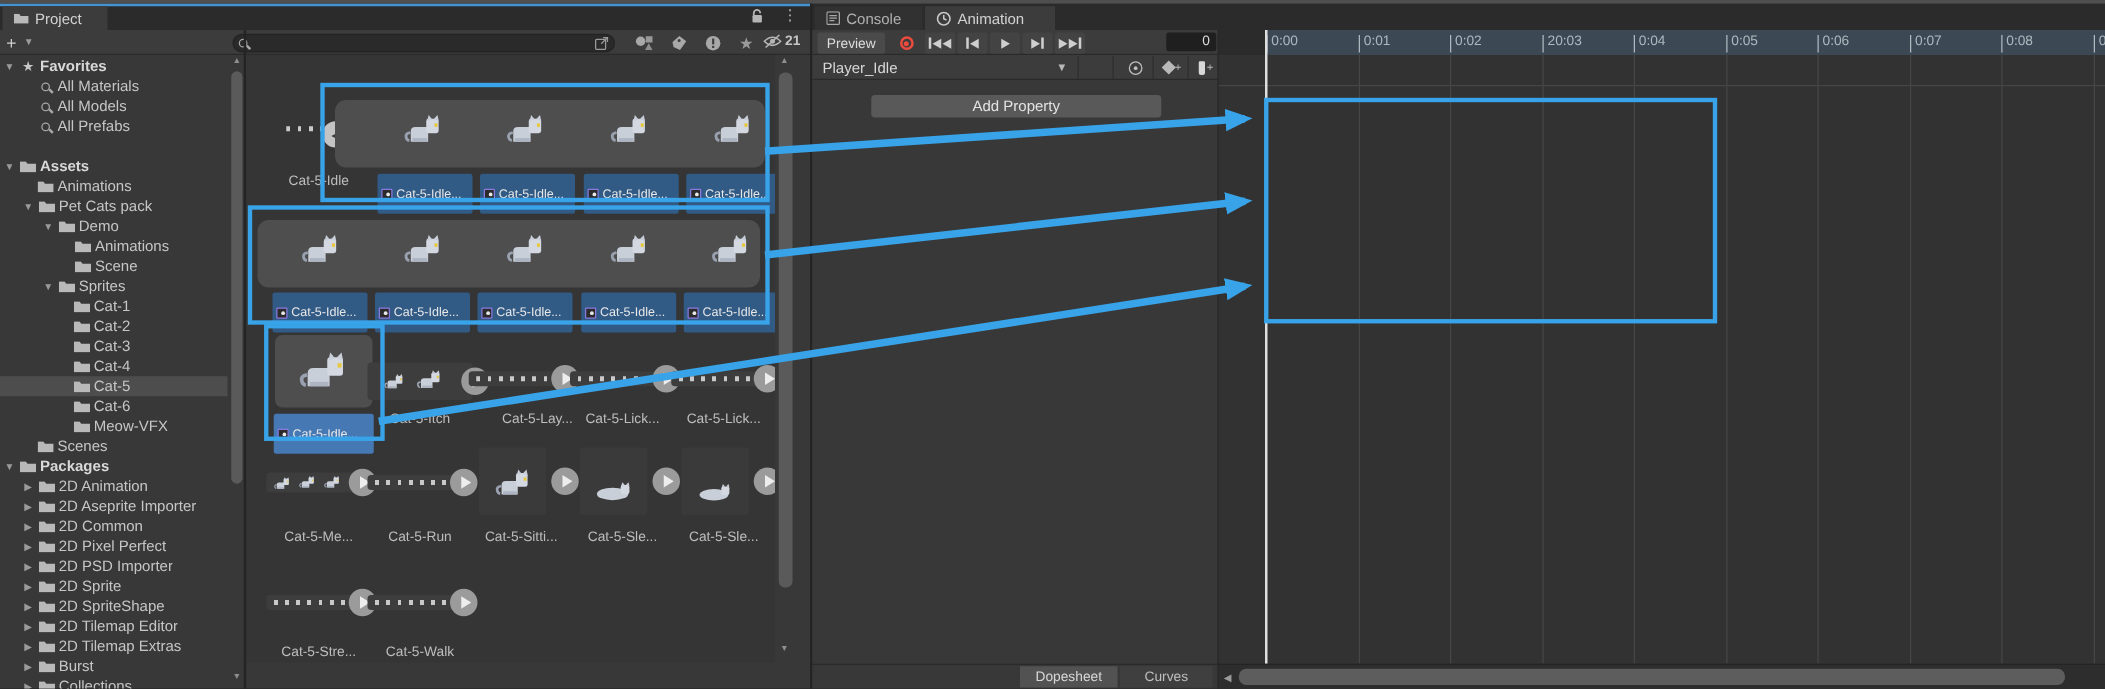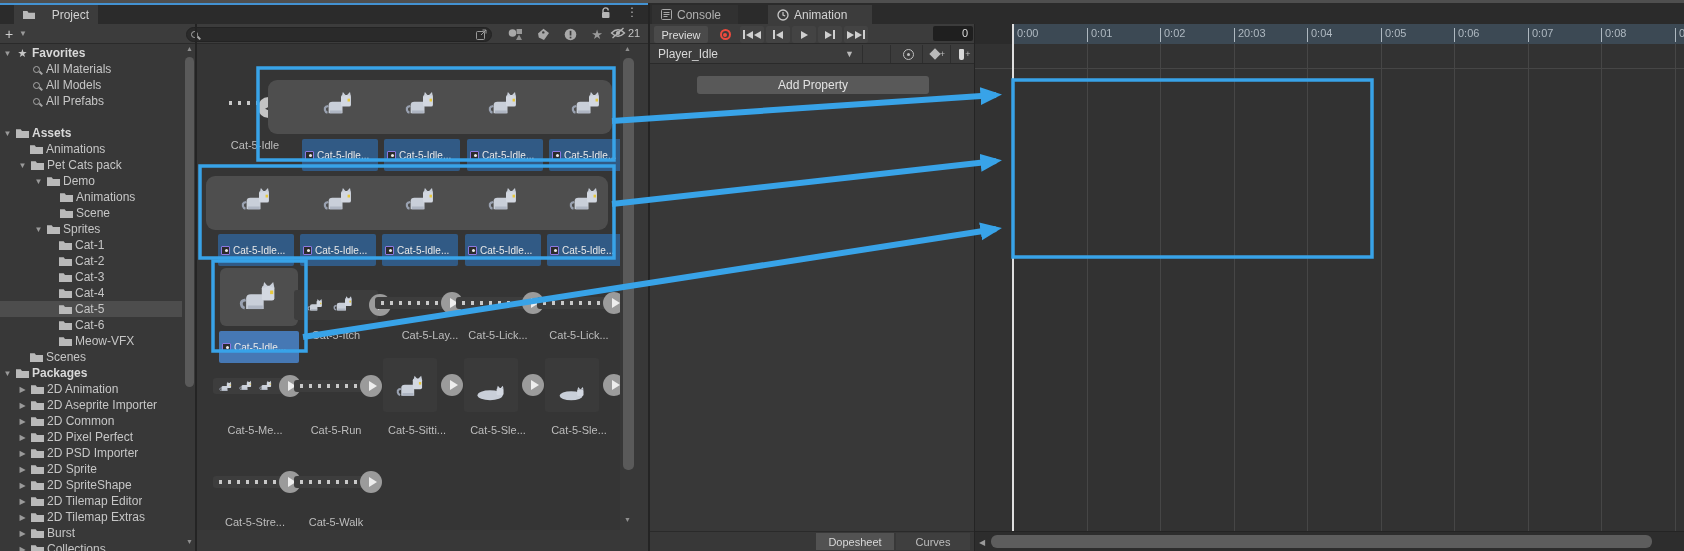--- a/index.html
+++ b/index.html
@@ -8,35 +8,35 @@
   #app { position:relative; width:1684px; height:551px; background:#383838; overflow:hidden; color:#c8c8c8; font-size:12px; }
   .abs { position:absolute; }
 
   
   .topstrip { left:0; top:0; width:1684px; height:3px; background:#4f4f4f; }
   .tabwell { left:0; top:3px; width:1684px; height:21px; background:#2b2b2b; }
   .focusline { left:0; top:3px; width:648px; height:2px; background:#4392d2; }
   .tab { top:5px; height:19px; display:flex; align-items:center; gap:5px; padding:0 9px; font-size:12px; color:#d2d2d2; }
   .tab.active { background:#3c3c3c; }
   .tab.inactive { background:#313131; color:#b0b0b0; }
-  #tab-project { left:14px; width:84px;justify-content:space-between; }
+  #tab-project { left:2px; width:84px; }
   #tab-console { left:652px; width:86px; }
-  #tab-animation { left:740px; width:104px;margin-left:28px; }
+  #tab-animation { left:740px; width:104px; }
   .winctl { top:7px; color:#b5b5b5; }
 
   
   .proj-toolbar { left:0; top:24px; width:648px; height:20px; background:#3c3c3c; border-bottom:1px solid #2a2a2a; }
   .plus { left:5px; top:25px; font-size:14px; color:#cfcfcf; line-height:18px; }
   .plus-caret { left:19px; top:29px; font-size:8px; color:#9a9a9a; }
   .searchbox { left:186px; top:27px; width:306px; height:15px; background:#2a2a2a; border:1px solid #232323; border-radius:8px; display:flex; align-items:center; padding:0 4px; }
   .searchbox input { flex:1; background:transparent; border:none; outline:none; color:#ddd; font-size:11px; font-family:"Liberation Sans",sans-serif; }
   .mag { width:7px; height:7px; border:1.4px solid #a8a8a8; border-radius:50%; position:relative; flex:none; }
   .mag::after { content:""; position:absolute; width:4px; height:1.5px; background:#a8a8a8; transform:rotate(45deg); right:-3.5px; bottom:-1.5px; }
   .tb-ic { top:26px; width:18px; height:16px; display:flex; align-items:center; justify-content:center; }
-  .hiddencount { left:610px; top:27px; display:flex; align-items:center; gap:2px; color:#c4c4c4; font-size:11px; }
+  .hiddencount { left:610px; top:27px; display:flex; align-items:center; gap:2px; color:#c4c4c4; font-size:11px;font-weight:bold; }
 
   
   .tree { left:0; top:45px; width:182px; }
   .trow { height:16px; display:flex; align-items:center; gap:3px; white-space:nowrap; color:#c6c6c6; }
   .trow.sel { background:#4d4d4d; }
   .trow .arr { width:11px; font-size:8px; color:#9a9a9a; text-align:center; flex:none; }
   .trow .lbl { font-size:12px; overflow:hidden; }
   .trow .bold { font-weight:bold; color:#d8d8d8; }
   .fico { width:13px; height:10px; background:#b9b9b9; flex:none;
           clip-path:polygon(0 12%,36% 12%,46% 30%,100% 30%,100% 100%,0 100%); }

